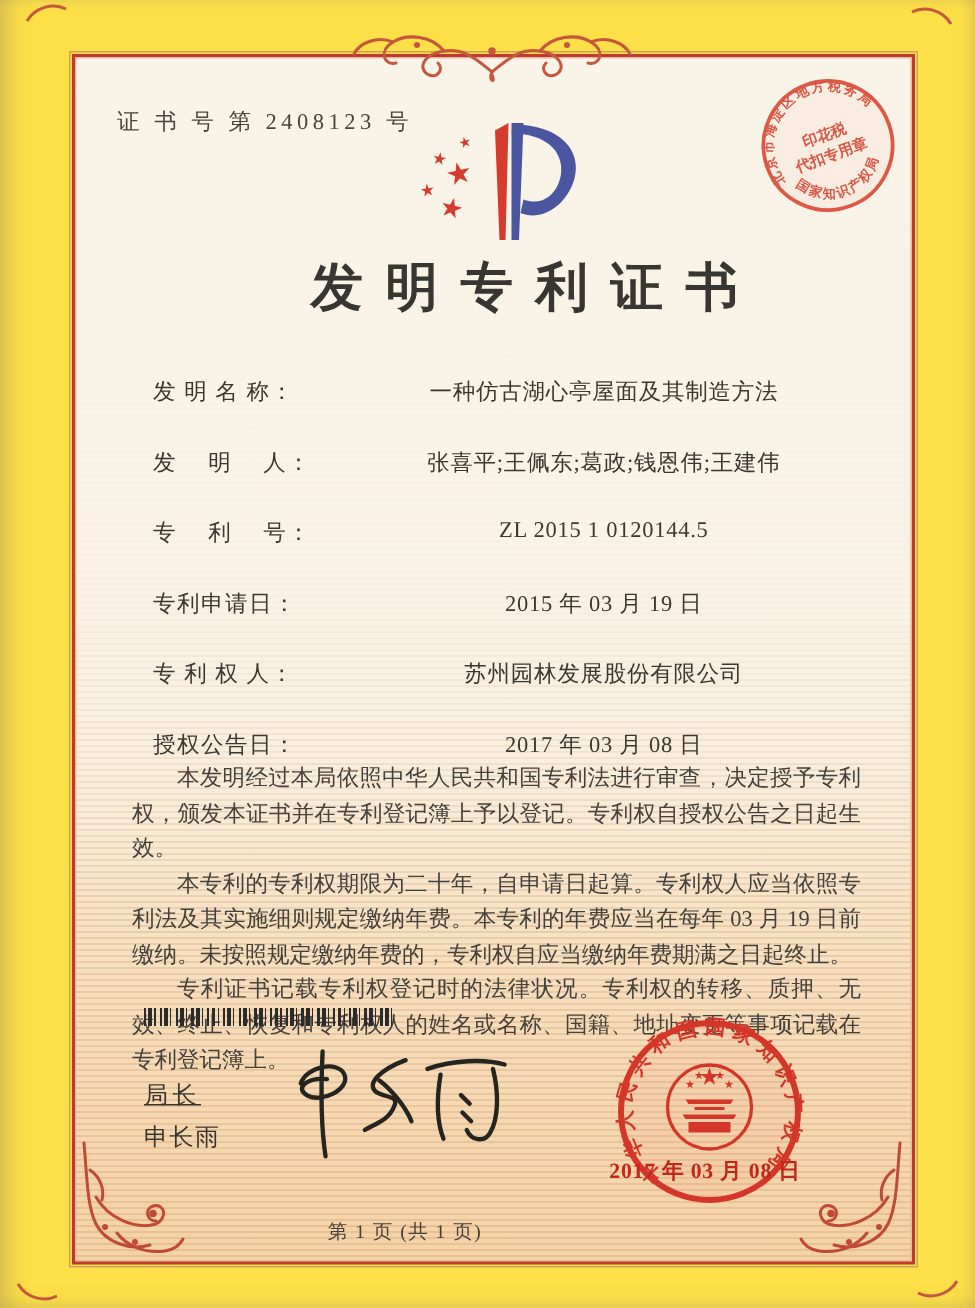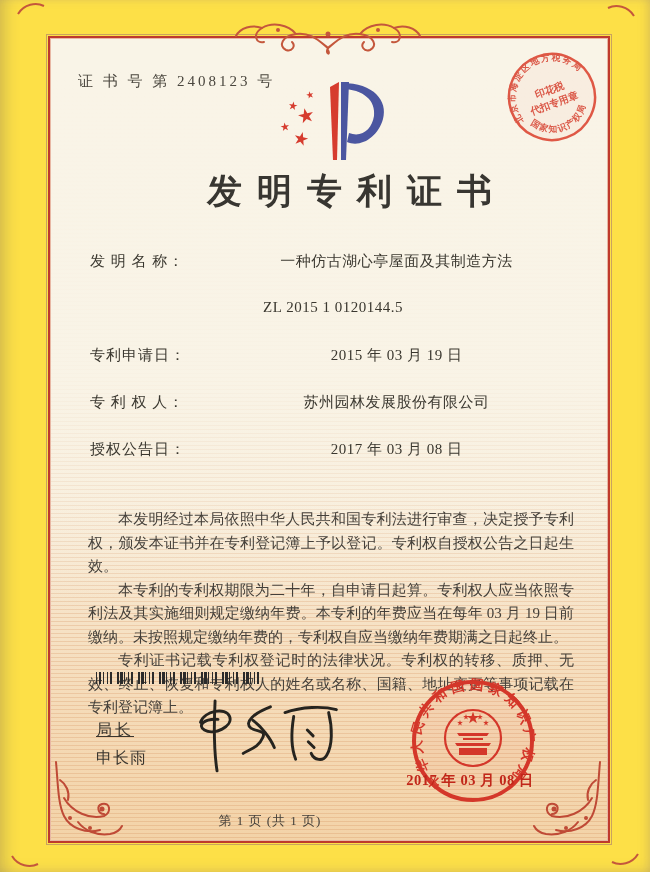--- a/index.html
+++ b/index.html
@@ -37,21 +37,21 @@
     position:absolute;left:78px;top:72px;
     font-size:15px;letter-spacing:3px;color:#4a463e;
   }
   .logo{position:absolute;left:268px;top:74px;width:120px;height:90px;}
   .title{
     position:absolute;left:48px;top:168px;width:603px;
     text-align:center;font-size:35px;font-weight:bold;
     letter-spacing:15px;text-indent:15px;color:#383631;
   }
   .fields{position:absolute;left:90px;top:252px;width:486px;}
-  .field-row{display:flex;height:47px;align-items:flex-start;font-size:15px;color:#3a372f;}
+  .field-row{display:flex;height:47px;align-items:flex-start;font-size:15px;color:#3a372f;margin-left:12px;}
   .field-label{width:127px;flex:none;letter-spacing:1px;}
   .field-value{flex:1;letter-spacing:.5px;text-align:center;}
   .body-text{
     position:absolute;left:88px;top:508px;width:486px;
     font-size:15px;line-height:23.5px;color:#45403a;text-align:justify;
   }
   .body-text p{margin:0;text-indent:2em;}
   .barcode{
     position:absolute;left:96px;top:672px;width:166px;height:12px;
     background:repeating-linear-gradient(90deg,
@@ -181,20 +181,25 @@
   </div>
 
   <div class="title">发明专利证书</div>
 
   <div class="fields">
     <div class="field-row">
       <span class="field-label">发 明 名 称：</span>
       <span class="field-value">一种仿古湖心亭屋面及其制造方法</span>
     </div>
     <div class="field-row">
+      <span class="field-label">发　 明　 人：</span>
+      <span class="field-value">张喜平;王佩东;葛政;钱恩伟;王建伟</span>
+    </div>
+    <div class="field-row">
+      <span class="field-label">专　 利　 号：</span>
       <span class="field-value">ZL 2015 1 0120144.5</span>
     </div>
     <div class="field-row">
       <span class="field-label">专利申请日：</span>
       <span class="field-value">2015 年 03 月 19 日</span>
     </div>
     <div class="field-row">
       <span class="field-label">专 利 权 人：</span>
       <span class="field-value">苏州园林发展股份有限公司</span>
     </div>

